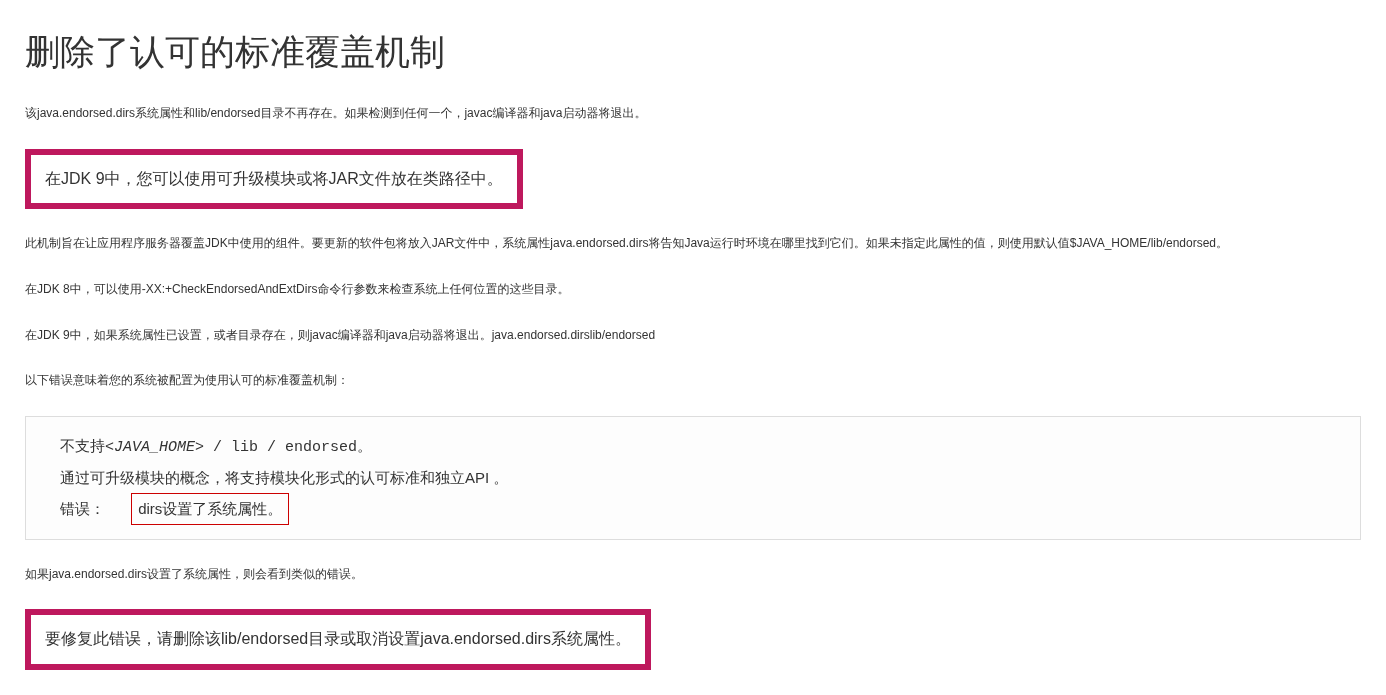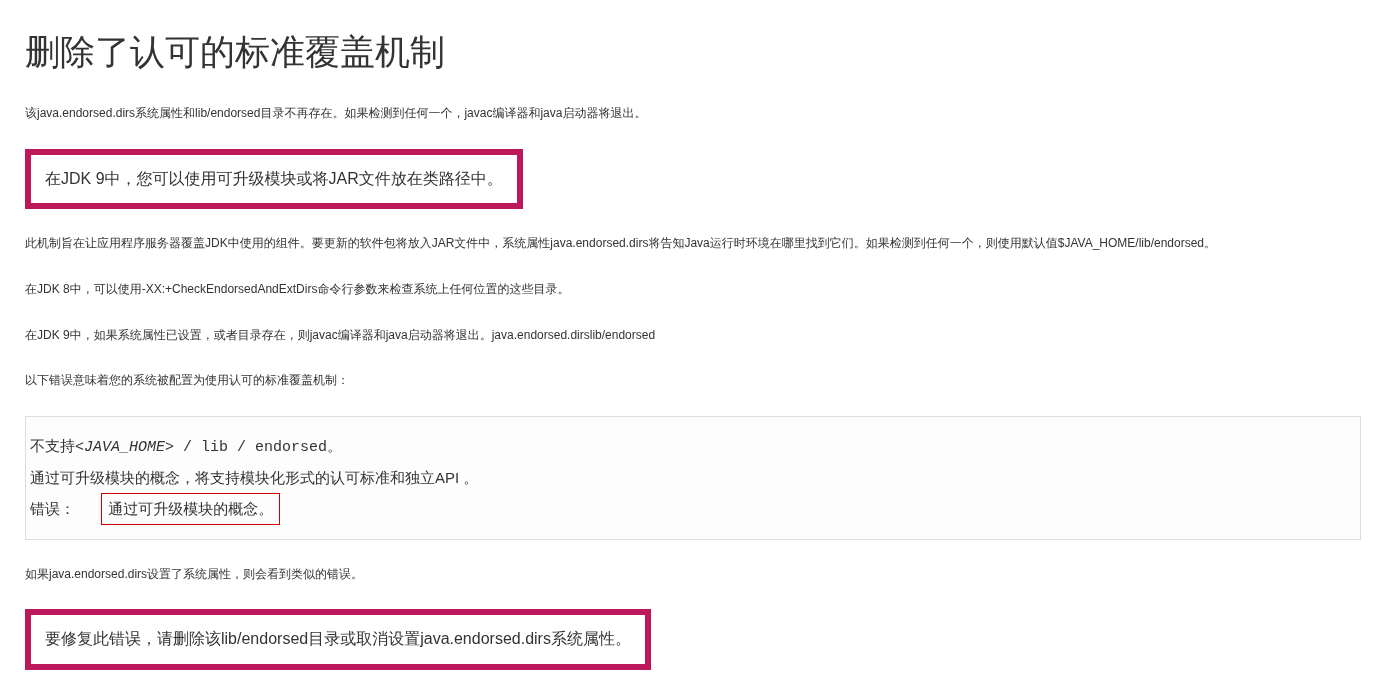--- a/index.html
+++ b/index.html
@@ -33,21 +33,21 @@
     .highlighted-box {
       border: 6px solid #be185d;
       padding: 10px 14px;
       margin-bottom: 24px;
       display: inline-block;
       font-size: 16px;
     }
     .code-block {
       border: 1px solid #ddd;
       background: #fdfdfd;
-      padding: 14px 4px;
+      padding: 14px 34px;
       font-size: 15px;
       margin-bottom: 24px;
       font-family: "Microsoft YaHei", sans-serif;
       line-height: 2;
     }
     .code-block .italic {
       font-style: italic;
       font-family: "Courier New", Consolas, monospace;
     }
     .code-block .line {
@@ -70,36 +70,36 @@
 <body>
 
 
 
 <h2>删除了认可的标准覆盖机制</h2>
 
 <p>该java.endorsed.dirs系统属性和lib/endorsed目录不再存在。如果检测到任何一个，javac编译器和java启动器将退出。</p>
 
 <div class="highlighted-box">在JDK 9中，您可以使用可升级模块或将JAR文件放在类路径中。</div>
 
-<p>此机制旨在让应用程序服务器覆盖JDK中使用的组件。要更新的软件包将放入JAR文件中，系统属性java.endorsed.dirs将告知Java运行时环境在哪里找到它们。如果检测到任何一个，则使用默认值$JAVA_HOME/lib/endorsed。</p>
+<p>此机制旨在让应用程序服务器覆盖JDK中使用的组件。要更新的软件包将放入JAR文件中，系统属性java.endorsed.dirs将告知Java运行时环境在哪里找到它们。如果未指定此属性的值，则使用默认值$JAVA_HOME/lib/endorsed。</p>
 
 <p>在JDK 8中，可以使用-XX:+CheckEndorsedAndExtDirs命令行参数来检查系统上任何位置的这些目录。</p>
 
 <p>在JDK 9中，如果系统属性已设置，或者目录存在，则javac编译器和java启动器将退出。java.endorsed.dirslib/endorsed</p>
 
 <p>以下错误意味着您的系统被配置为使用认可的标准覆盖机制：</p>
 
 <div class="code-block">
   <span class="line">
     <span>不支持</span><span class="italic">&lt;JAVA_HOME&gt;</span><span class="code-inline"> / lib / endorsed。</span>
   </span>
   <span class="line">通过可升级模块的概念，将支持模块化形式的认可标准和独立API 。</span>
   <span class="line error-line">
     <span class="error-label">错误：</span>
-    <span class="error-box">通过可升级模块的概念。</span>
+    <span class="error-box">dirs设置了系统属性。</span>
   </span>
 </div>
 
 <p>如果java.endorsed.dirs设置了系统属性，则会看到类似的错误。</p>
 
 <div class="highlighted-box">要修复此错误，请删除该lib/endorsed目录或取消设置java.endorsed.dirs系统属性。</div>
 
 
 
 

